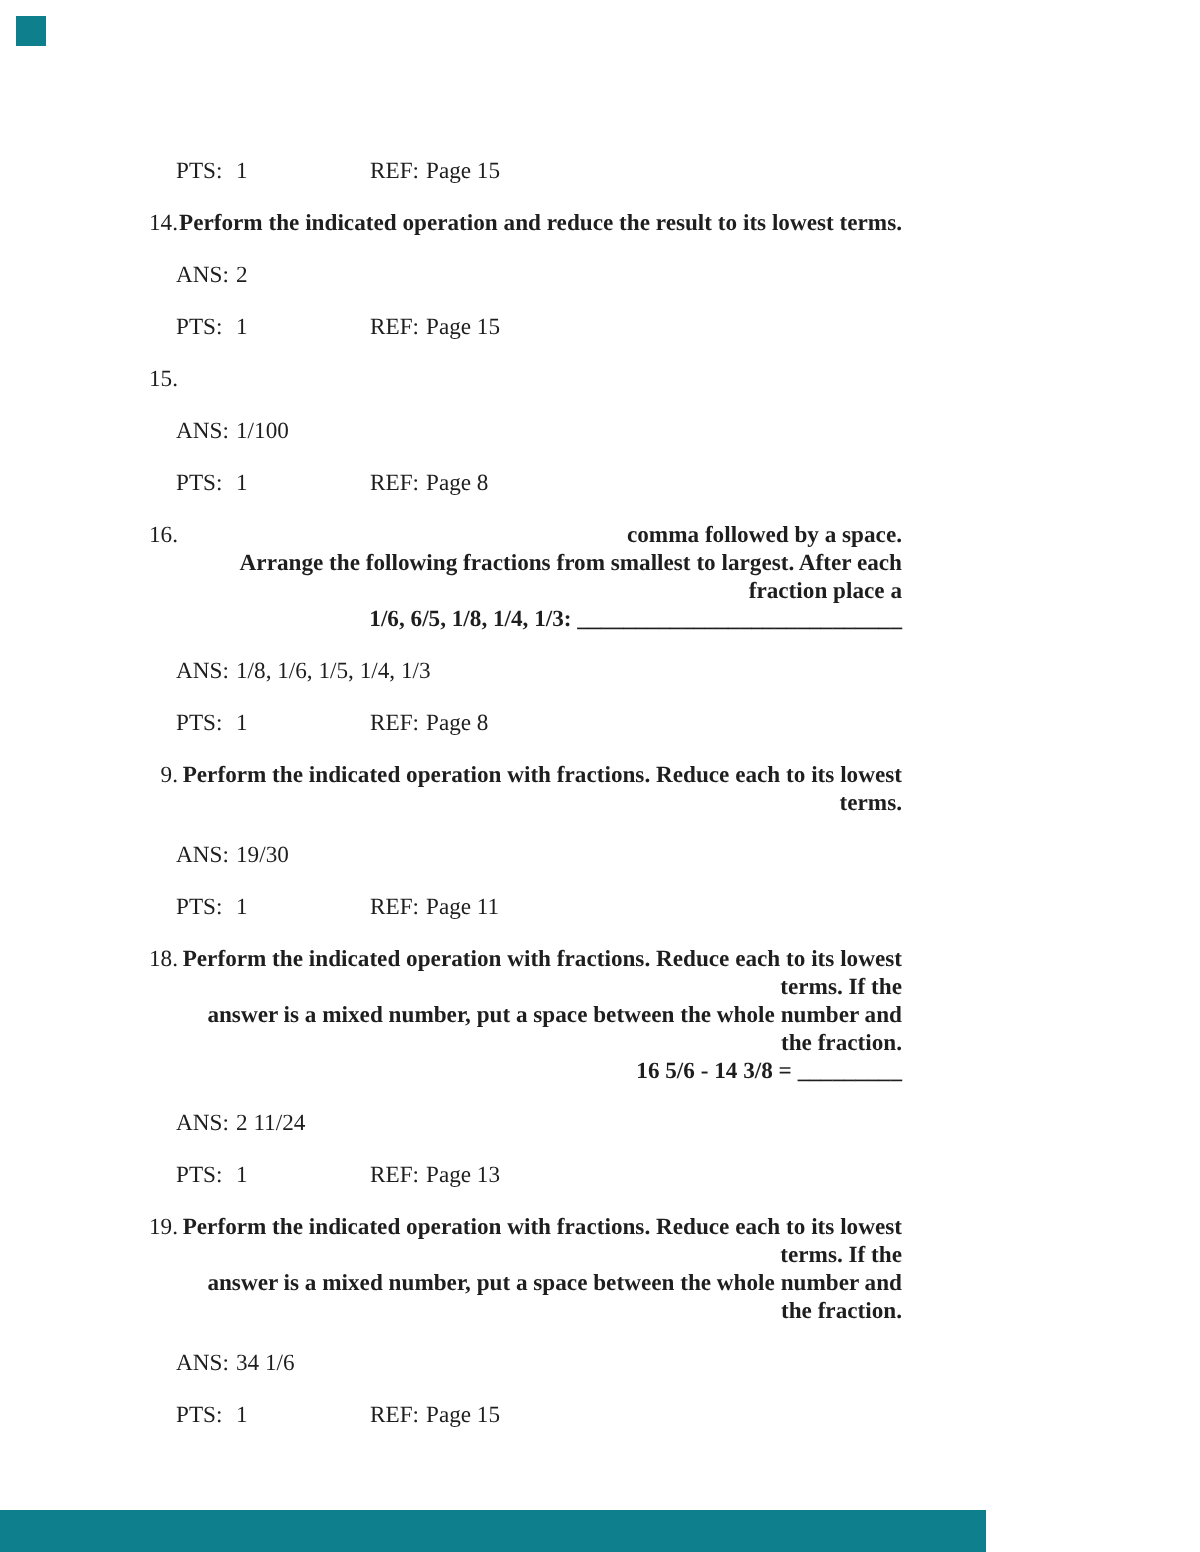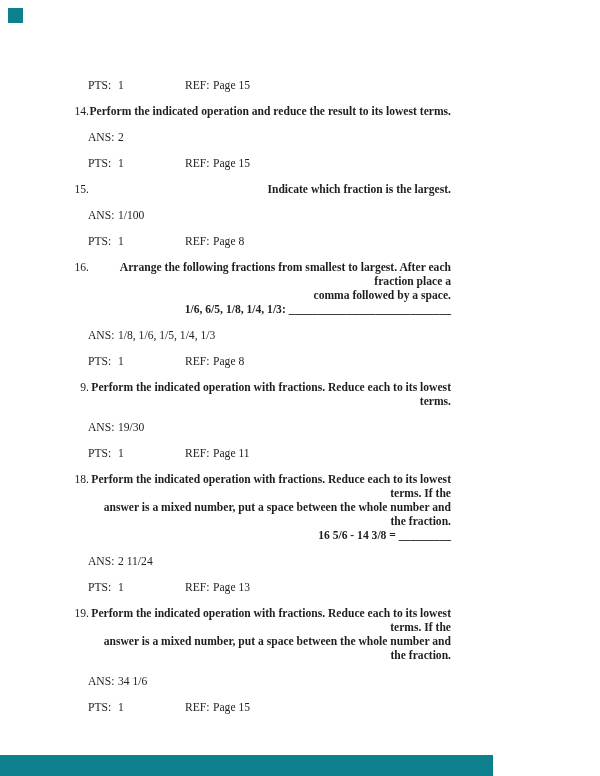--- a/index.html
+++ b/index.html
@@ -70,39 +70,38 @@
     <div class="meta-row">
       <span class="m-label">PTS:</span>
       <span class="m-value">1</span>
       <span class="r-label">REF:</span>
       <span class="r-value">Page 15</span>
     </div>
 
     <div class="question">
       <span class="qnum">15.</span>
       <span class="qtext">
-        <span class="qline">Indicate which fraction is the largest.</span>
       </span>
     </div>
     <div class="ans-row">
       <span class="a-label">ANS:</span>
       <span class="a-value">1/100</span>
     </div>
     <div class="meta-row">
       <span class="m-label">PTS:</span>
       <span class="m-value">1</span>
       <span class="r-label">REF:</span>
       <span class="r-value">Page 8</span>
     </div>
 
     <div class="question">
       <span class="qnum">16.</span>
       <span class="qtext">
+        <span class="qline">comma followed by a space.</span>
         <span class="qline">Arrange the following fractions from smallest to largest. After each fraction place a</span>
-        <span class="qline">comma followed by a space.</span>
         <span class="qline">1/6, 6/5, 1/8, 1/4, 1/3: ____________________________</span>
       </span>
     </div>
     <div class="ans-row">
       <span class="a-label">ANS:</span>
       <span class="a-value">1/8, 1/6, 1/5, 1/4, 1/3</span>
     </div>
     <div class="meta-row">
       <span class="m-label">PTS:</span>
       <span class="m-value">1</span>

